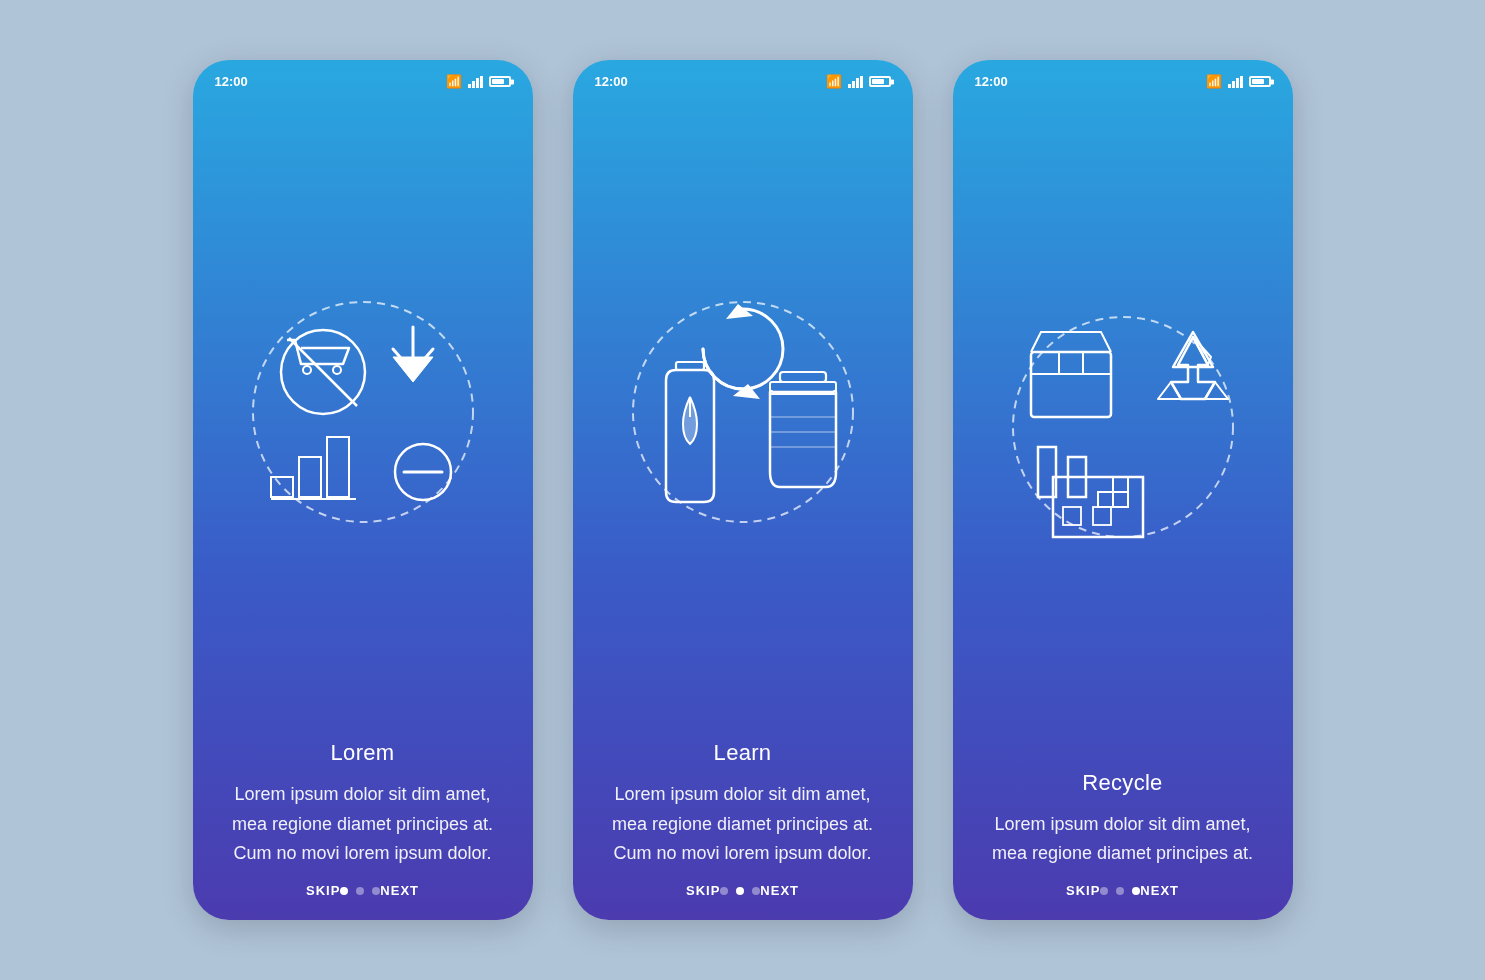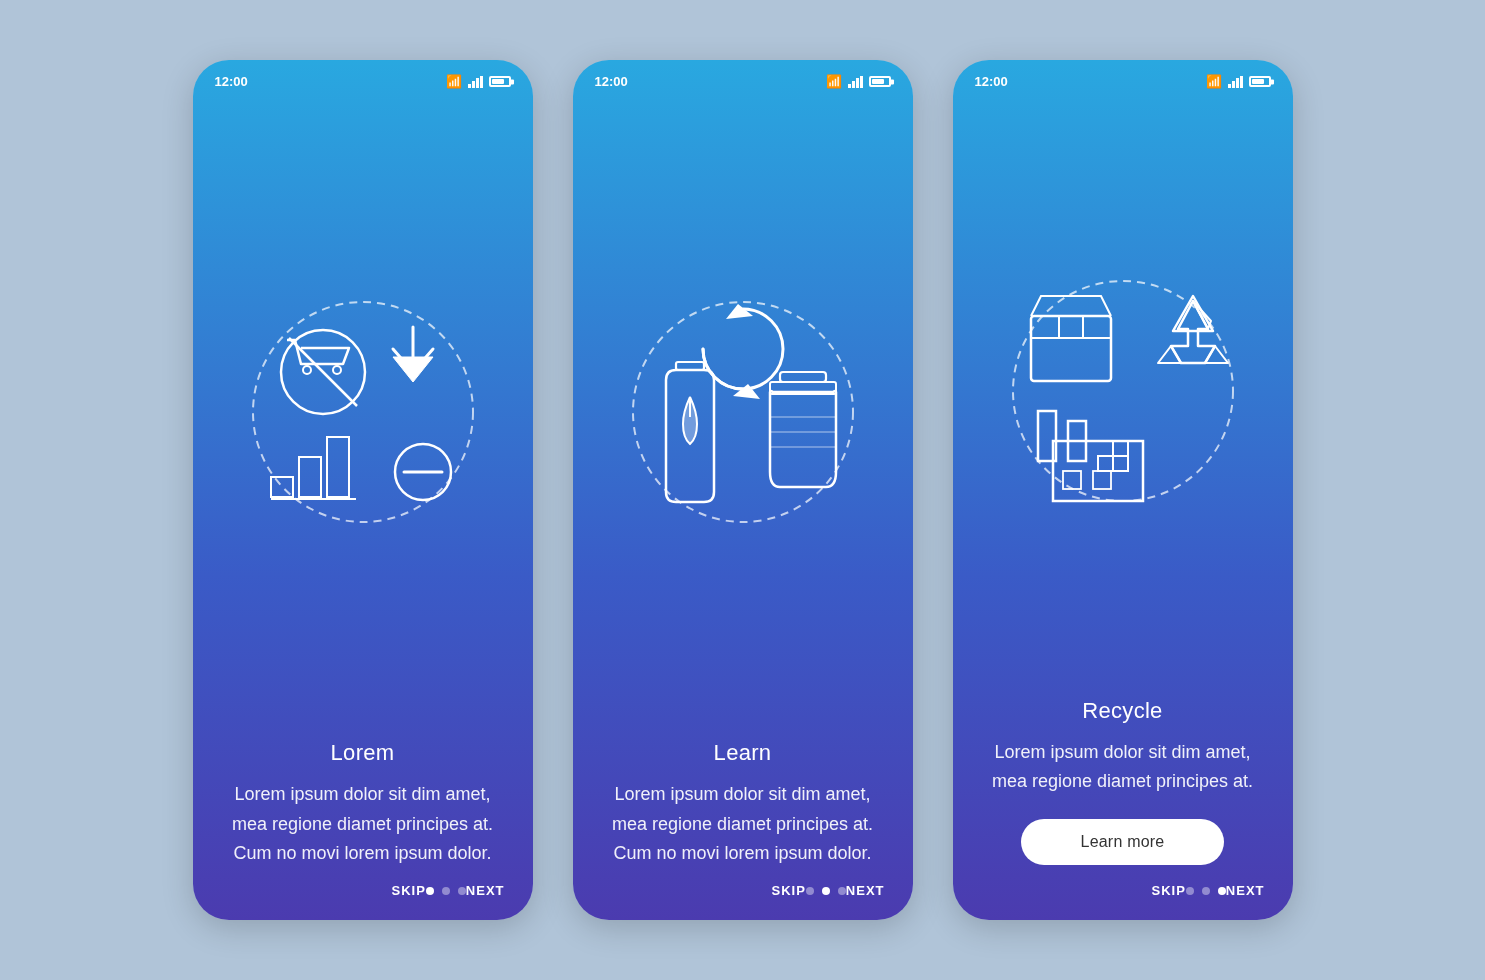--- a/index.html
+++ b/index.html
@@ -123,21 +123,21 @@
       padding: 14px 60px;
       font-size: 16px;
       font-weight: 400;
       cursor: pointer;
       margin: 8px 0 18px 0;
       letter-spacing: 0.2px;
     }
     .nav-bar {
       width: 100%;
       display: flex;
-      justify-content: flex-end;
+      justify-content: center;
       align-items: center;
       padding: 0 28px 22px 28px;
       margin-top: auto;
     }
     .nav-skip, .nav-next {
       color: white;
       font-size: 13px;
       font-weight: 600;
       letter-spacing: 1px;
       cursor: pointer;
@@ -340,21 +340,20 @@
 
           <rect x="30" y="70" width="18" height="18" fill="none" stroke="white" stroke-width="1.8"></rect>
           <rect x="60" y="70" width="18" height="18" fill="none" stroke="white" stroke-width="1.8"></rect>
           <line x1="20" y1="100" x2="110" y2="100" stroke="white" stroke-width="2"></line>
         </g>
       </svg>
     </div>
     <div class="content-area">
       <div class="screen-title">Recycle</div>
       <div class="screen-body">Lorem ipsum dolor sit dim amet, mea regione diamet principes at.</div>
-      <button class="learn-more-btn">Learn more</button>
     </div>
     <div class="nav-bar">
       <button class="nav-skip">SKIP</button>
       <div class="dots">
         <div class="dot"></div>
         <div class="dot"></div>
         <div class="dot active"></div>
       </div>
       <button class="nav-next">NEXT</button>
     </div>

